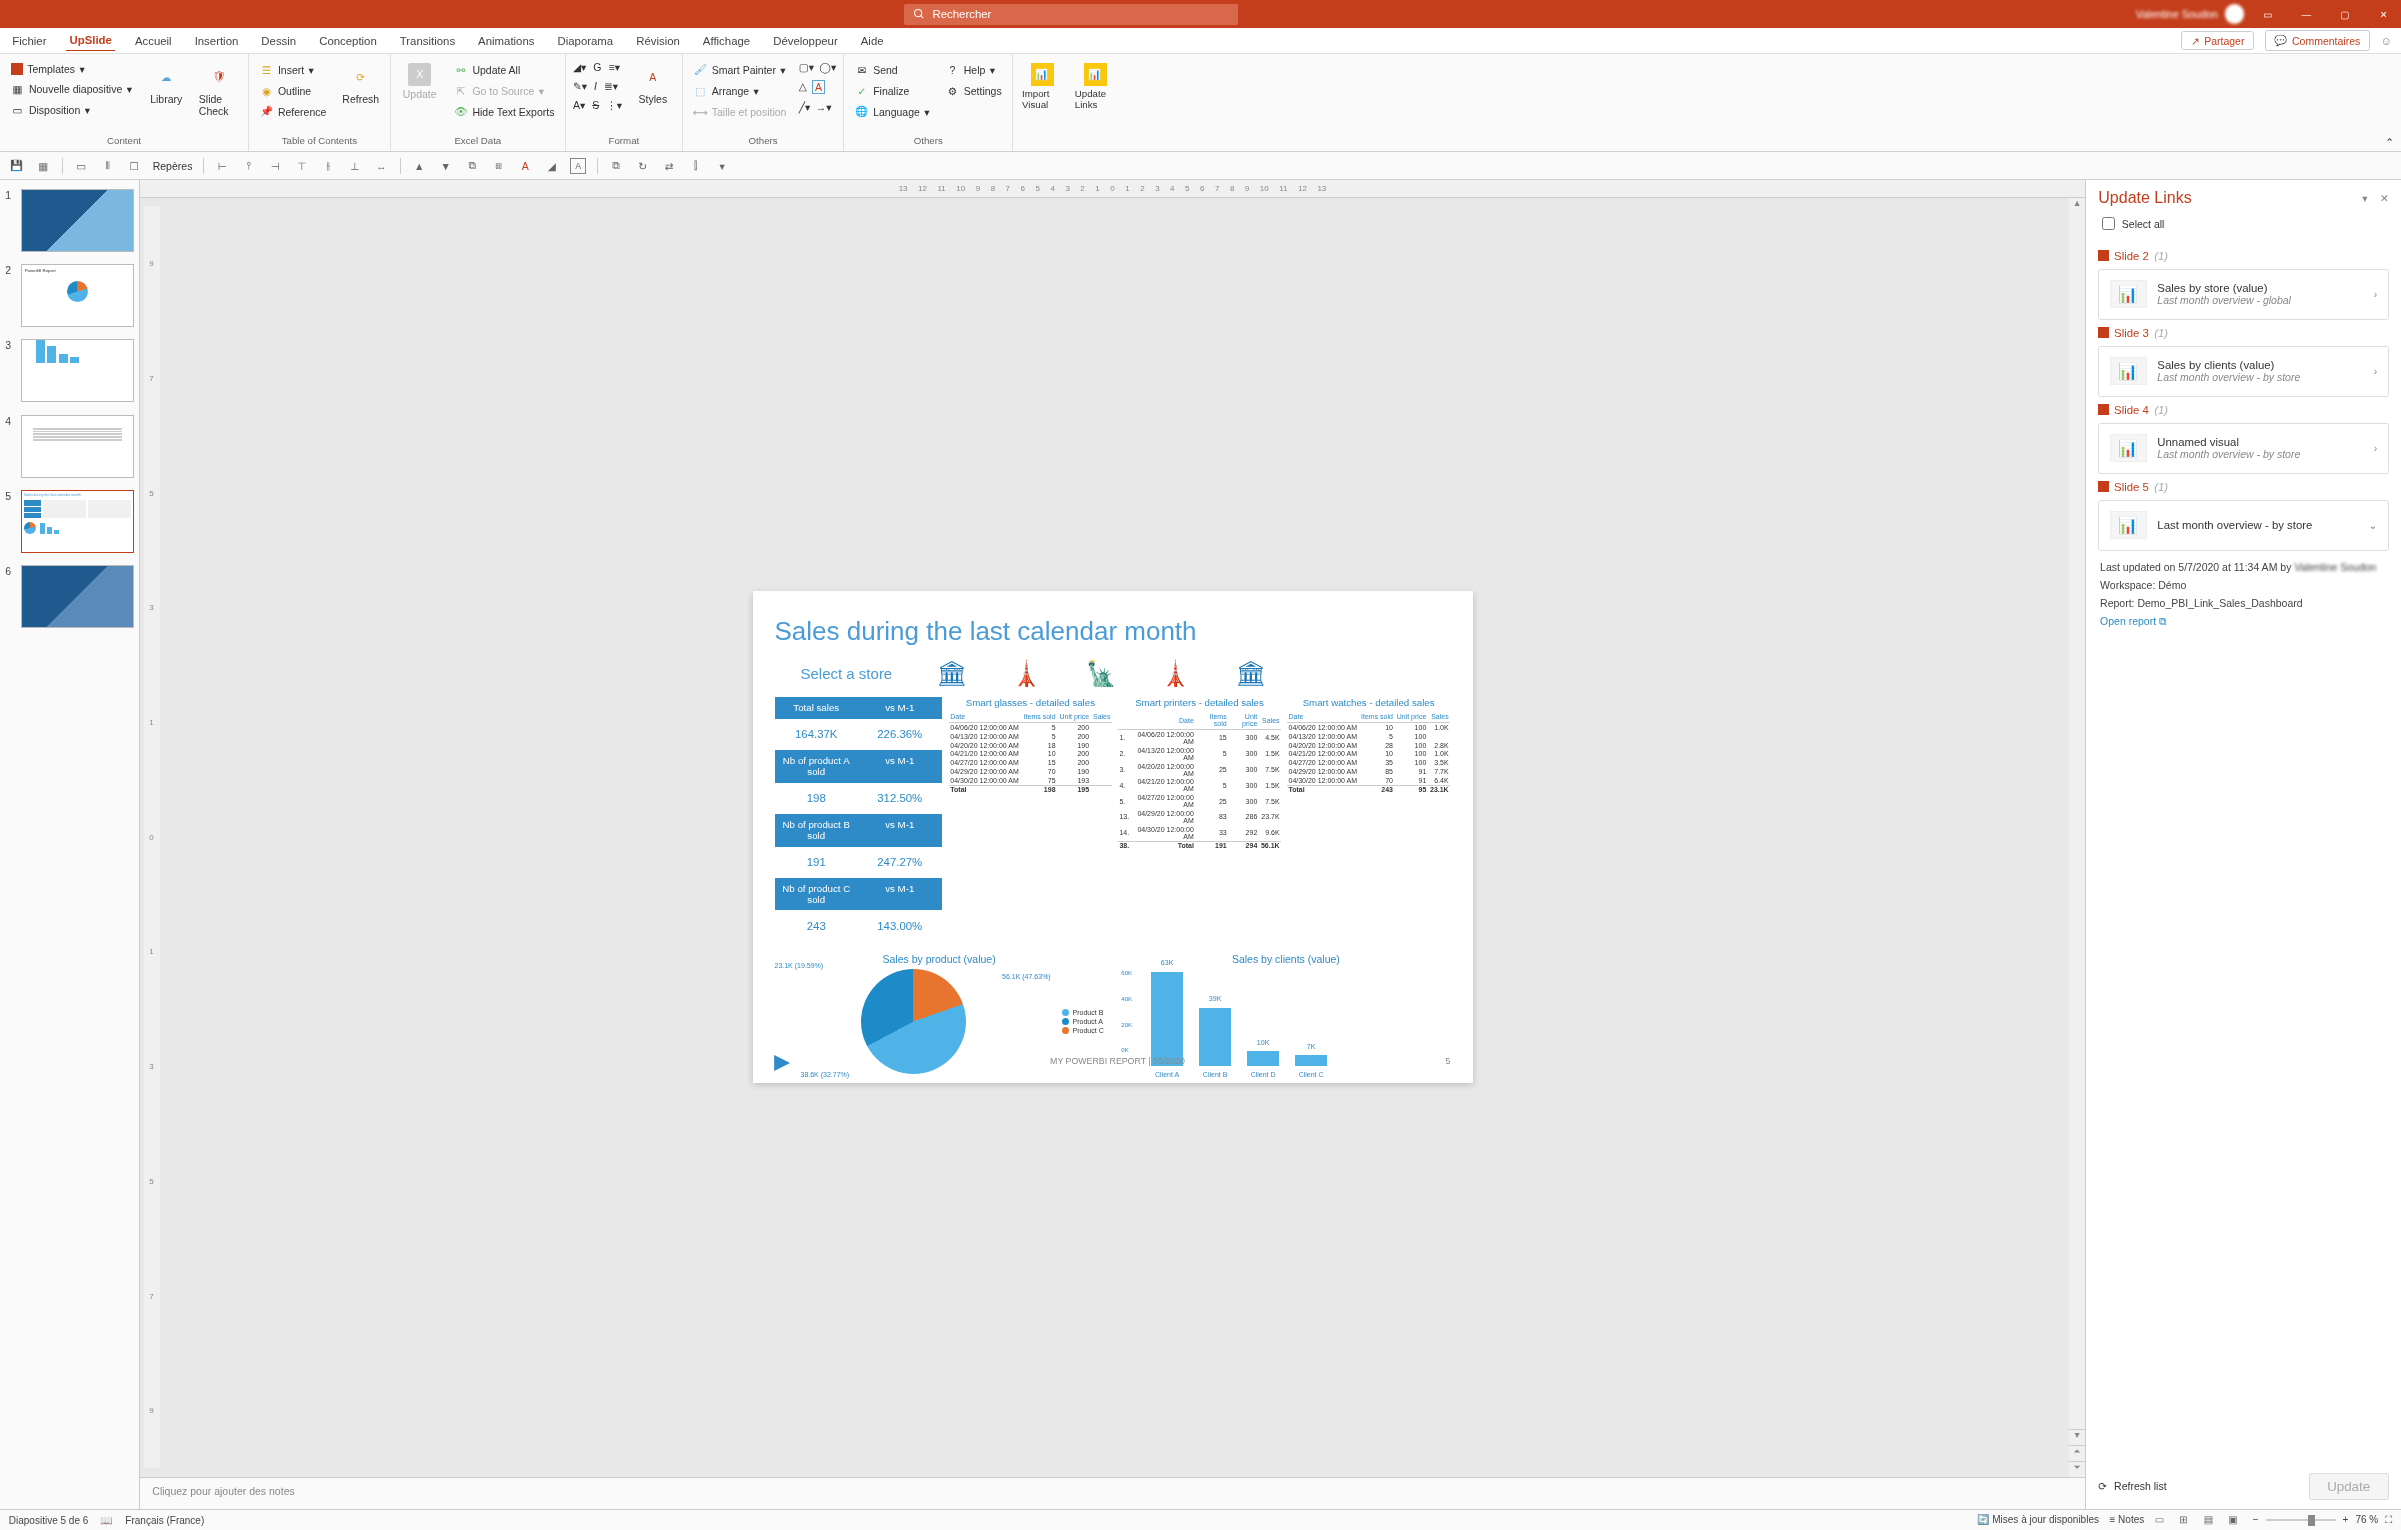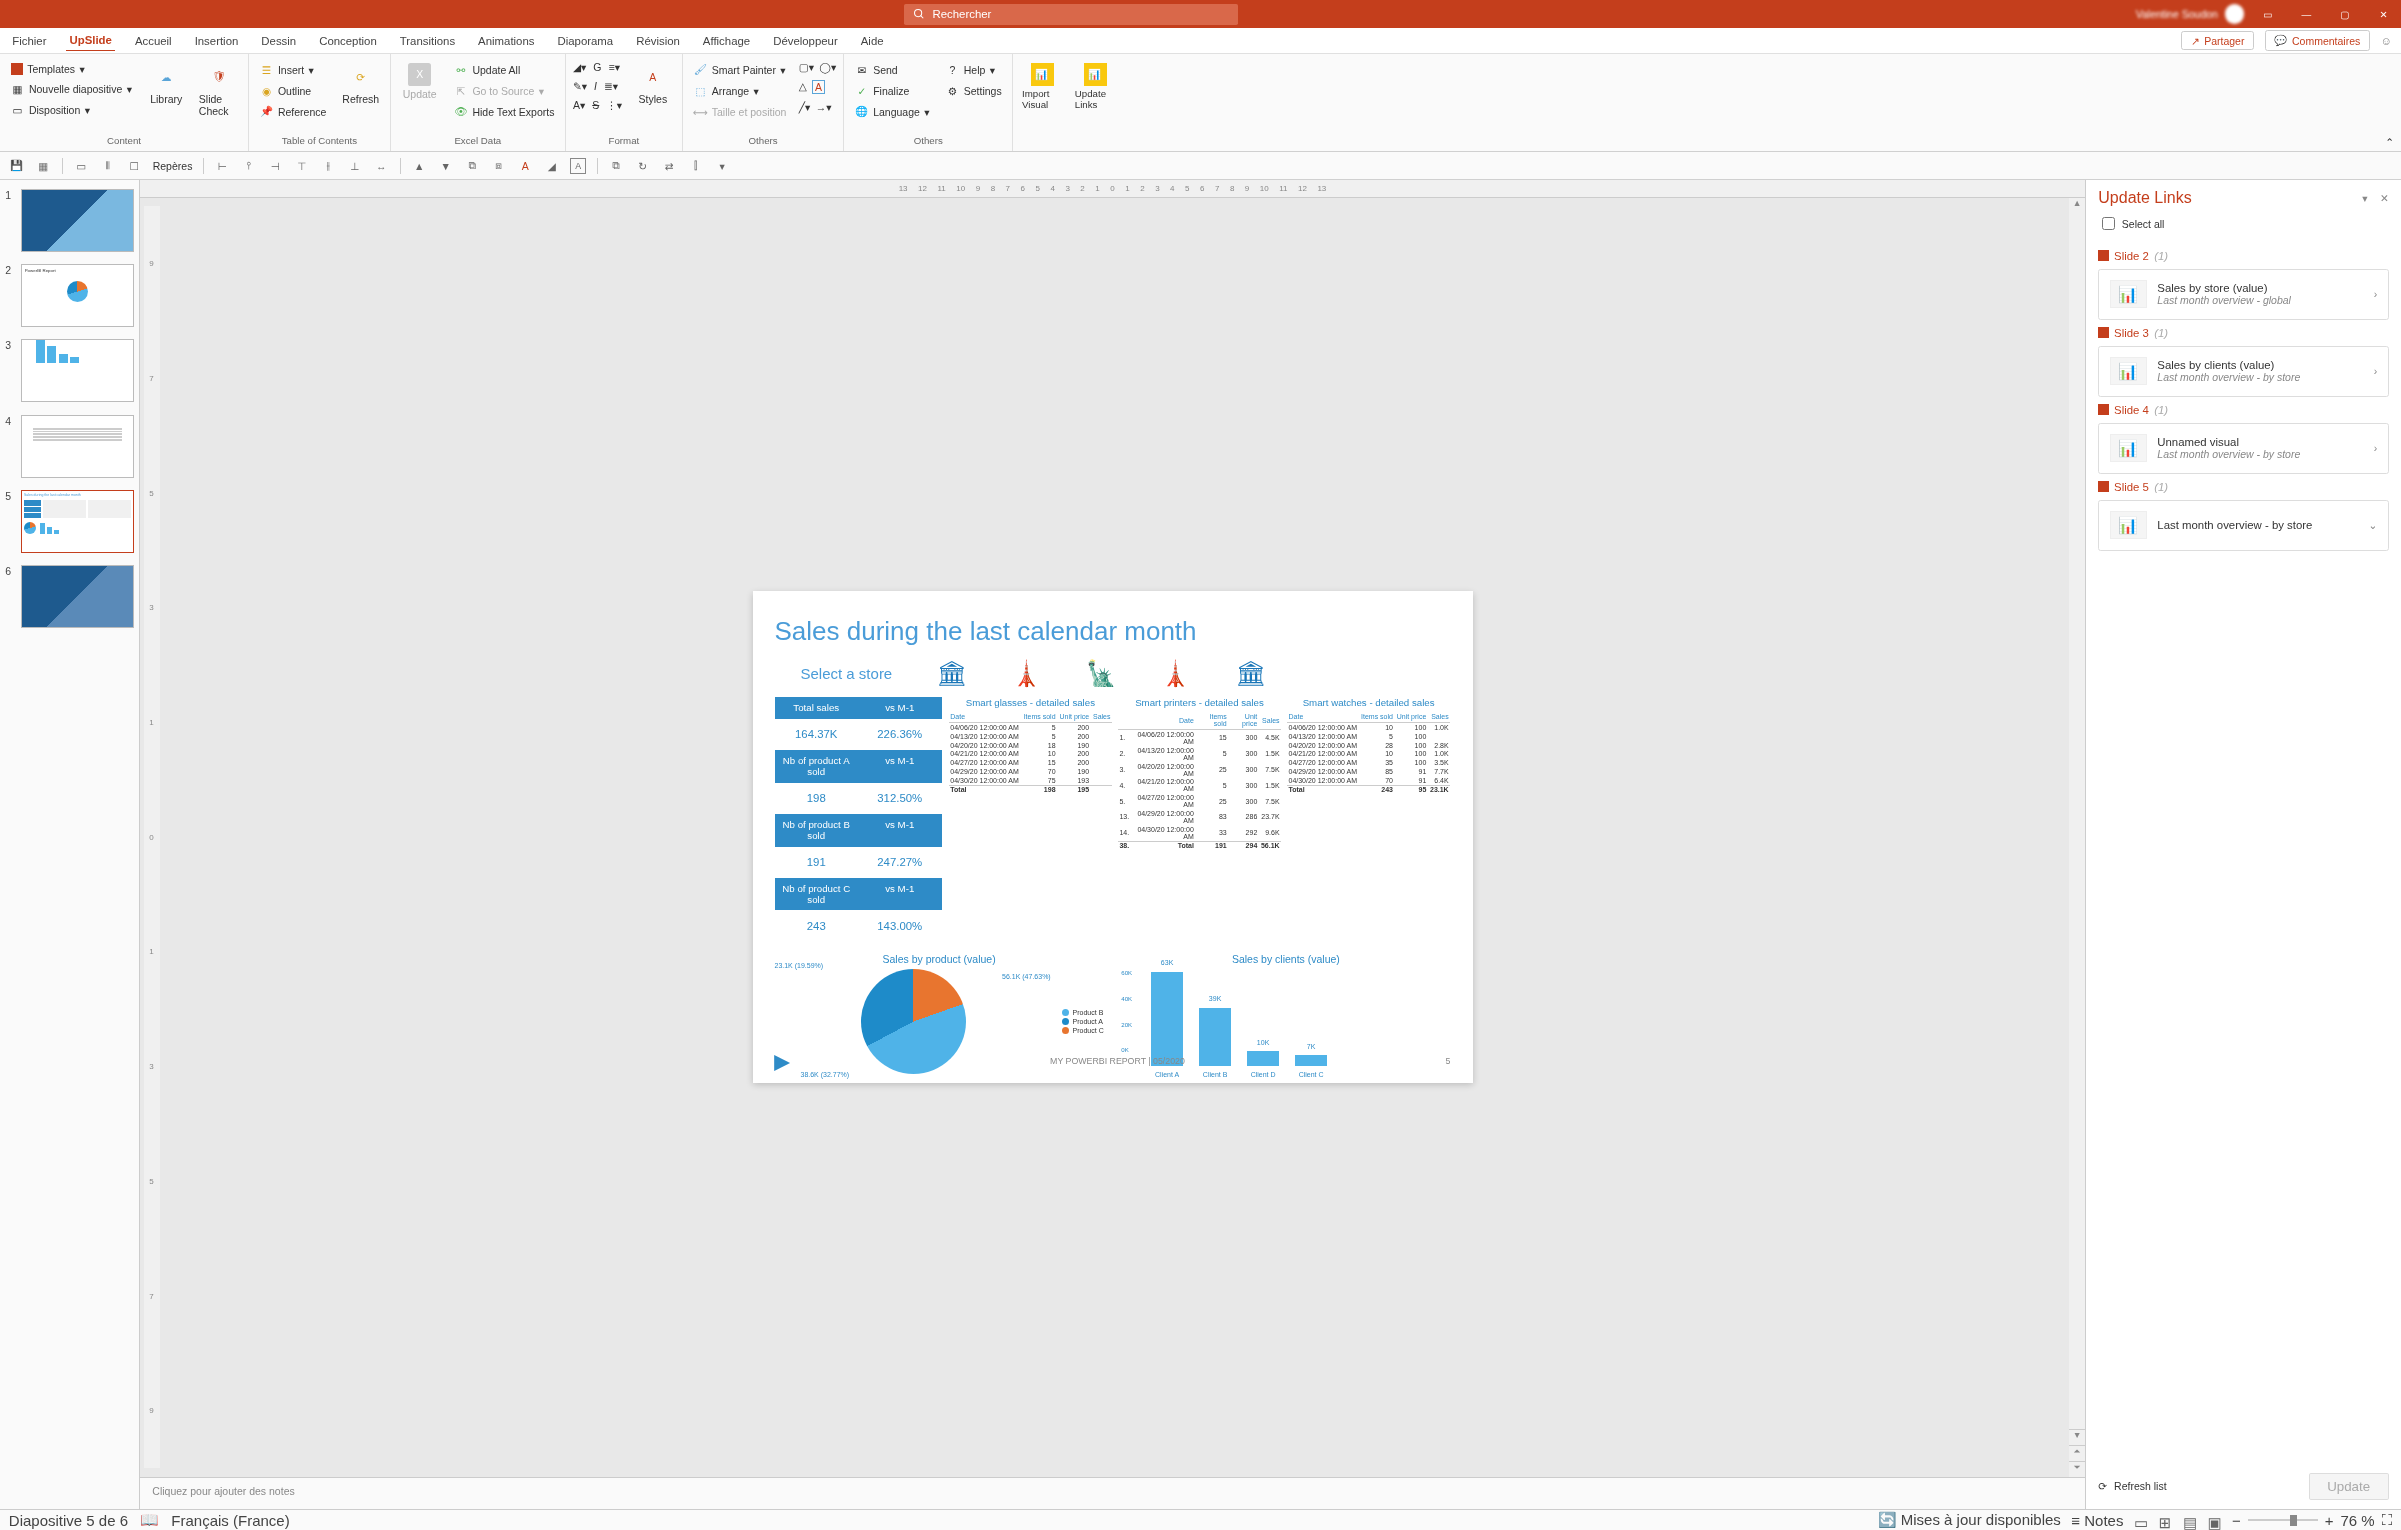--- a/index.html
+++ b/index.html
@@ -95,21 +95,21 @@
 .panel .card .thumb{width:37px;height:28px;background:#f5f5f5;border:0.9px solid #eee;display:flex;align-items:center;justify-content:center;font-size:16px}
 .panel .card .txt{flex:1}
 .panel .card .t1{font-size:11.4px;color:#333}
 .panel .card .t2{font-size:10.5px;color:#888;font-style:italic}
 .panel .card .chev{color:#888}
 .panel .details{font-size:10.5px;color:#444;padding:3.5px 1.8px;line-height:1.7}
 .panel .details a{color:#2e8bc7;text-decoration:none}
 .panel .pfooter{margin-top:auto;display:flex;align-items:center;justify-content:space-between;padding-top:17.6px}
 .panel .refresh{display:flex;align-items:center;gap:7px;cursor:pointer}
 .panel .updbtn{border:0.9px solid #ddd;background:#f5f5f5;color:#aaa;padding:5.3px 17.6px;border-radius:1.8px}
-.statusbar{height:21px;background:#fafafa;border-top:0.9px solid #ccc;display:flex;align-items:center;padding:0 8.8px;font-size:15px;color:#444;gap:12.3px}
+.statusbar{height:21px;background:#fafafa;border-top:0.9px solid #ccc;display:flex;align-items:center;padding:0 8.8px;font-size:10px;color:#444;gap:12.3px}
 .statusbar .right{margin-left:auto;display:flex;align-items:center;gap:10.5px}
 .statusbar .vicon{width:14px;height:12.3px;cursor:pointer;color:#666}
 .statusbar .zoom{display:flex;align-items:center;gap:7px}
 .statusbar .ztrack{width:70px;height:2.6px;background:#ccc;position:relative}
 .statusbar .zthumb{position:absolute;width:7px;height:10.5px;background:#888;top:-3.5px;left:60%}
 .sqico{width:12.3px;height:12.3px;background:#c43e1c}
 </style>
 </head>
 <body>
 
@@ -799,20 +799,26 @@
           </div>
           <div class="slideh"><span class="sqico" style="width:10.5px;height:10.5px"></span>Slide 5 <span class="cnt">(1)</span></div>
           <div class="card">
             <div class="thumb">📊</div>
             <div class="txt">
               <div class="t1">Last month overview - by store</div>
             </div>
             <div class="chev">⌄</div>
           </div>
         </div>
+    <div class="details">
+      <div><span>Last updated on 5/7/2020 at 11:34 AM by</span> <span style="filter:blur(1.8px)">Valentine Soudon</span></div>
+      <div>Workspace: Démo</div>
+      <div>Report: Demo_PBI_Link_Sales_Dashboard</div>
+      <a href="#"><span>Open report</span> <span>⧉</span></a>
+    </div>
     <div class="pfooter">
       <div class="refresh">
             <span>⟳</span>
             <span>Refresh list</span>
           </div>
       <button class="updbtn">Update</button>
     </div>
   </div>
 </div>
 

